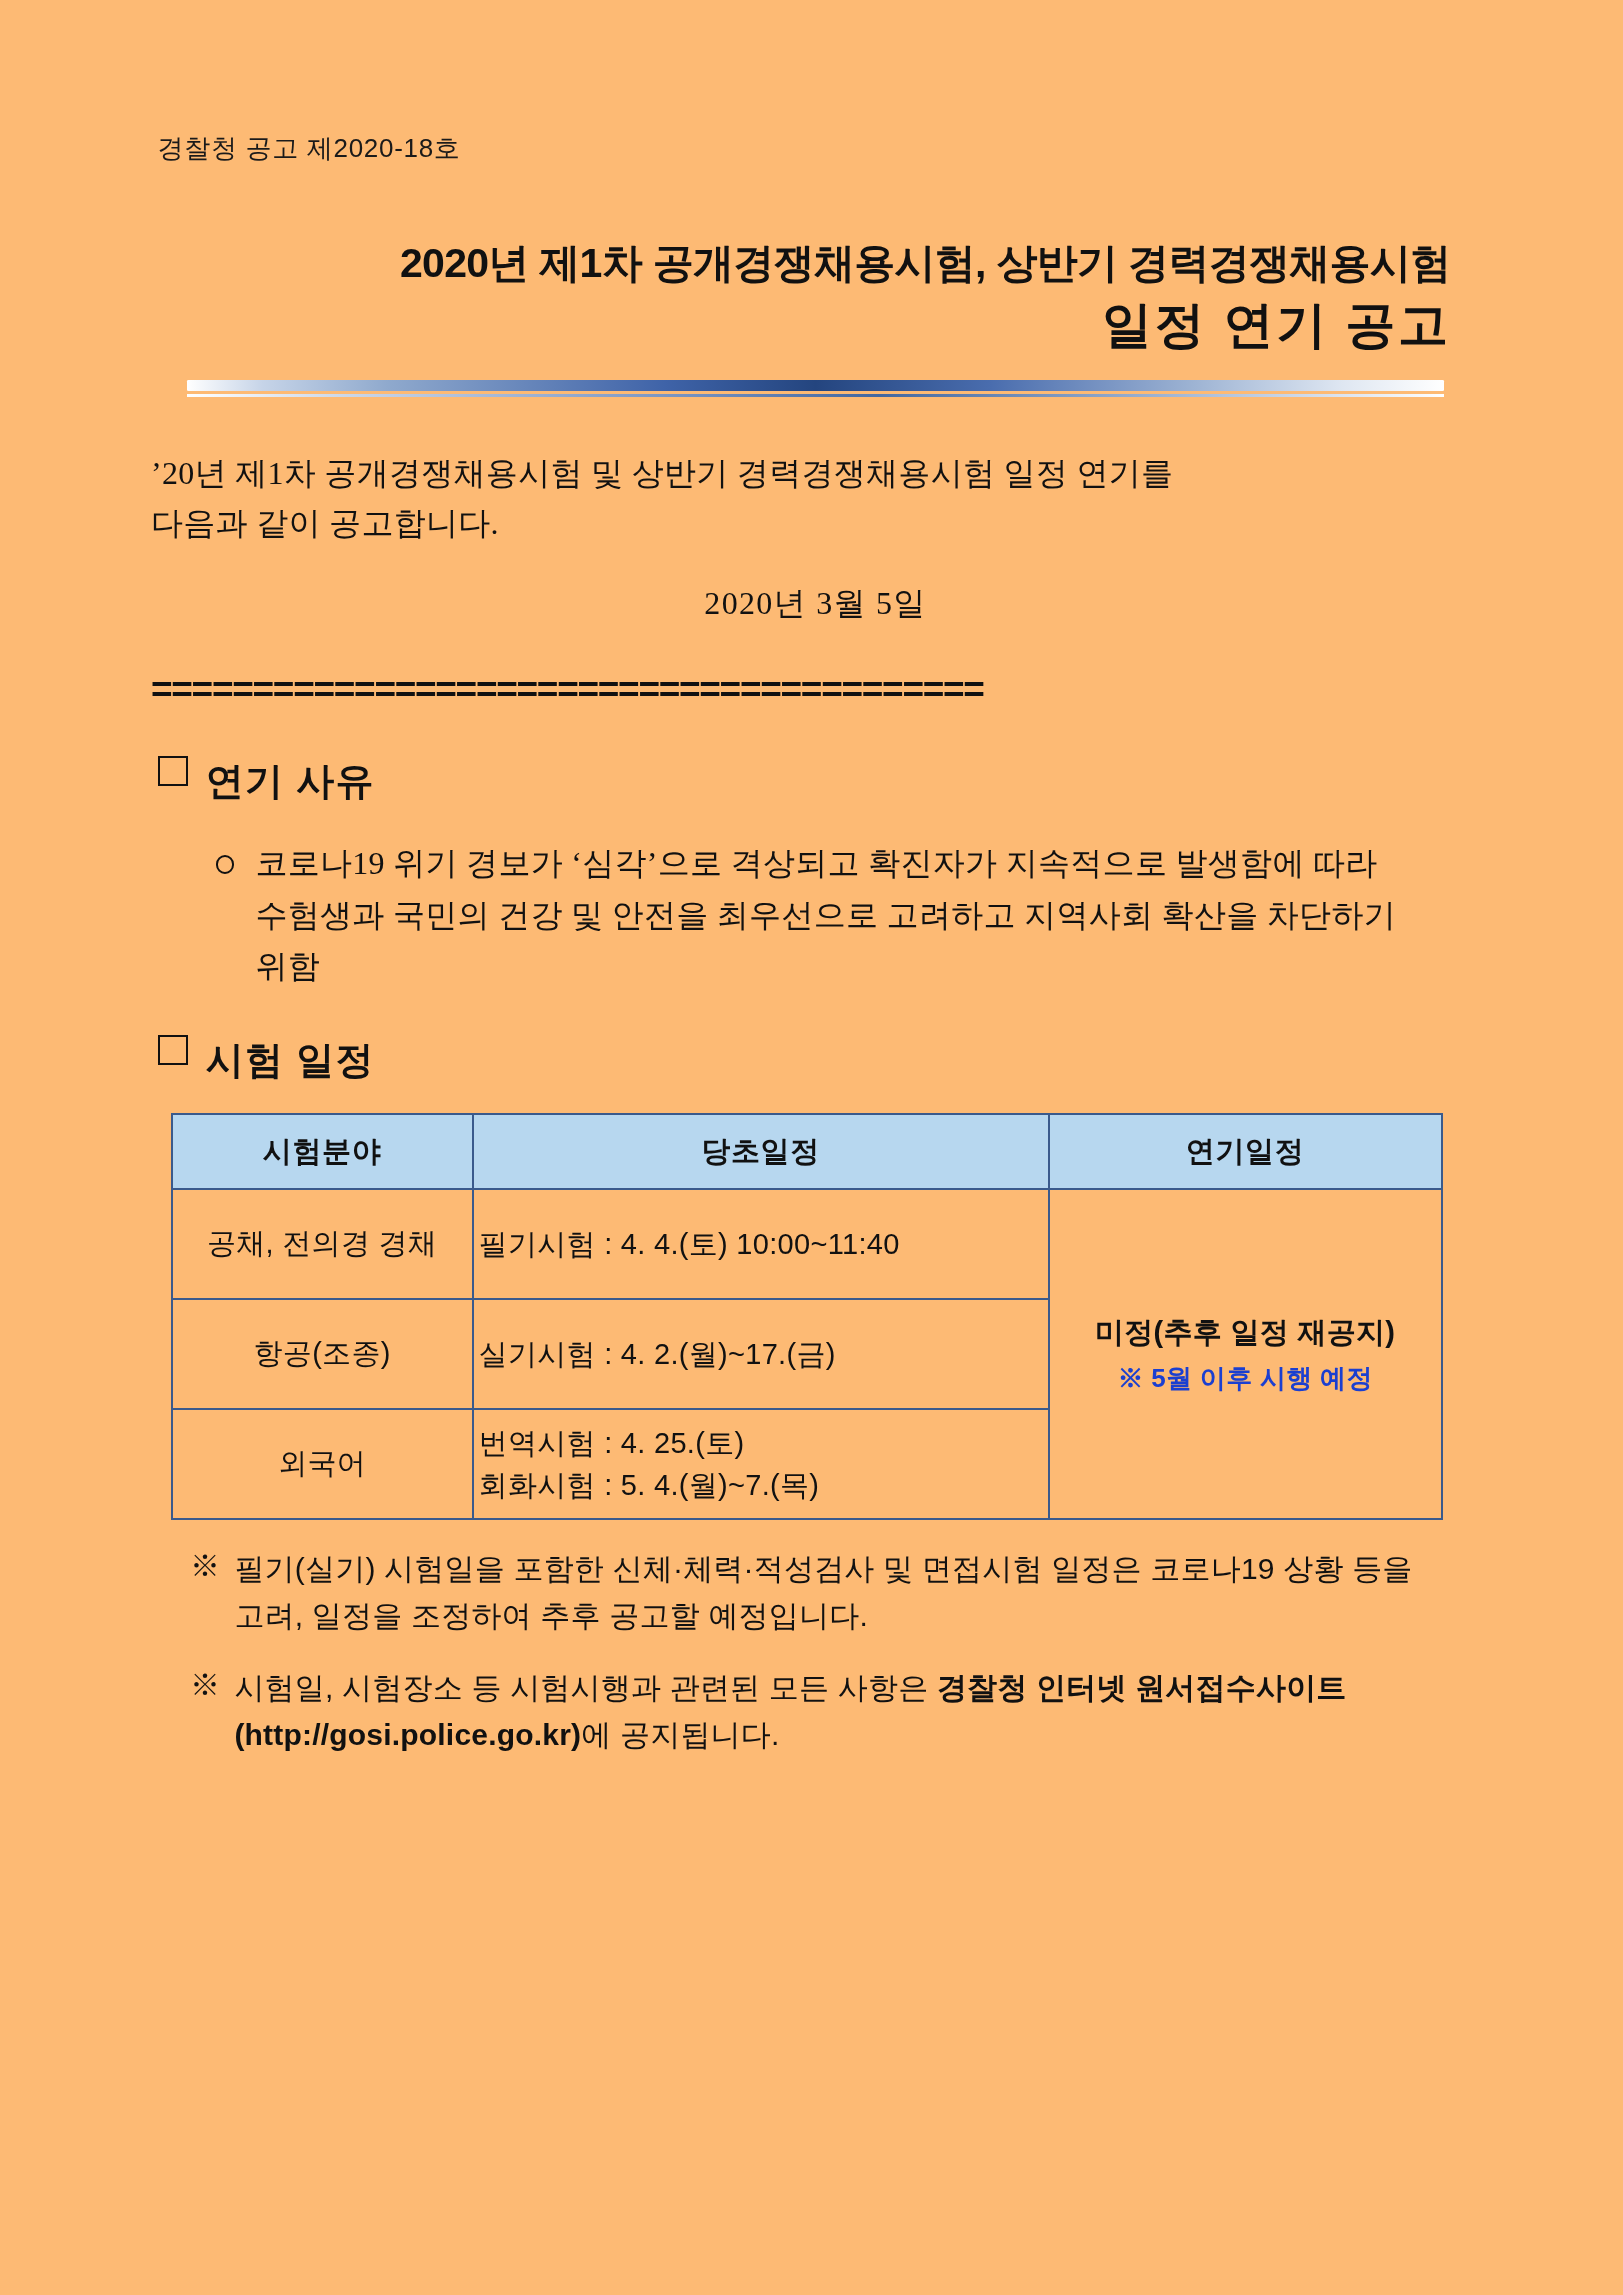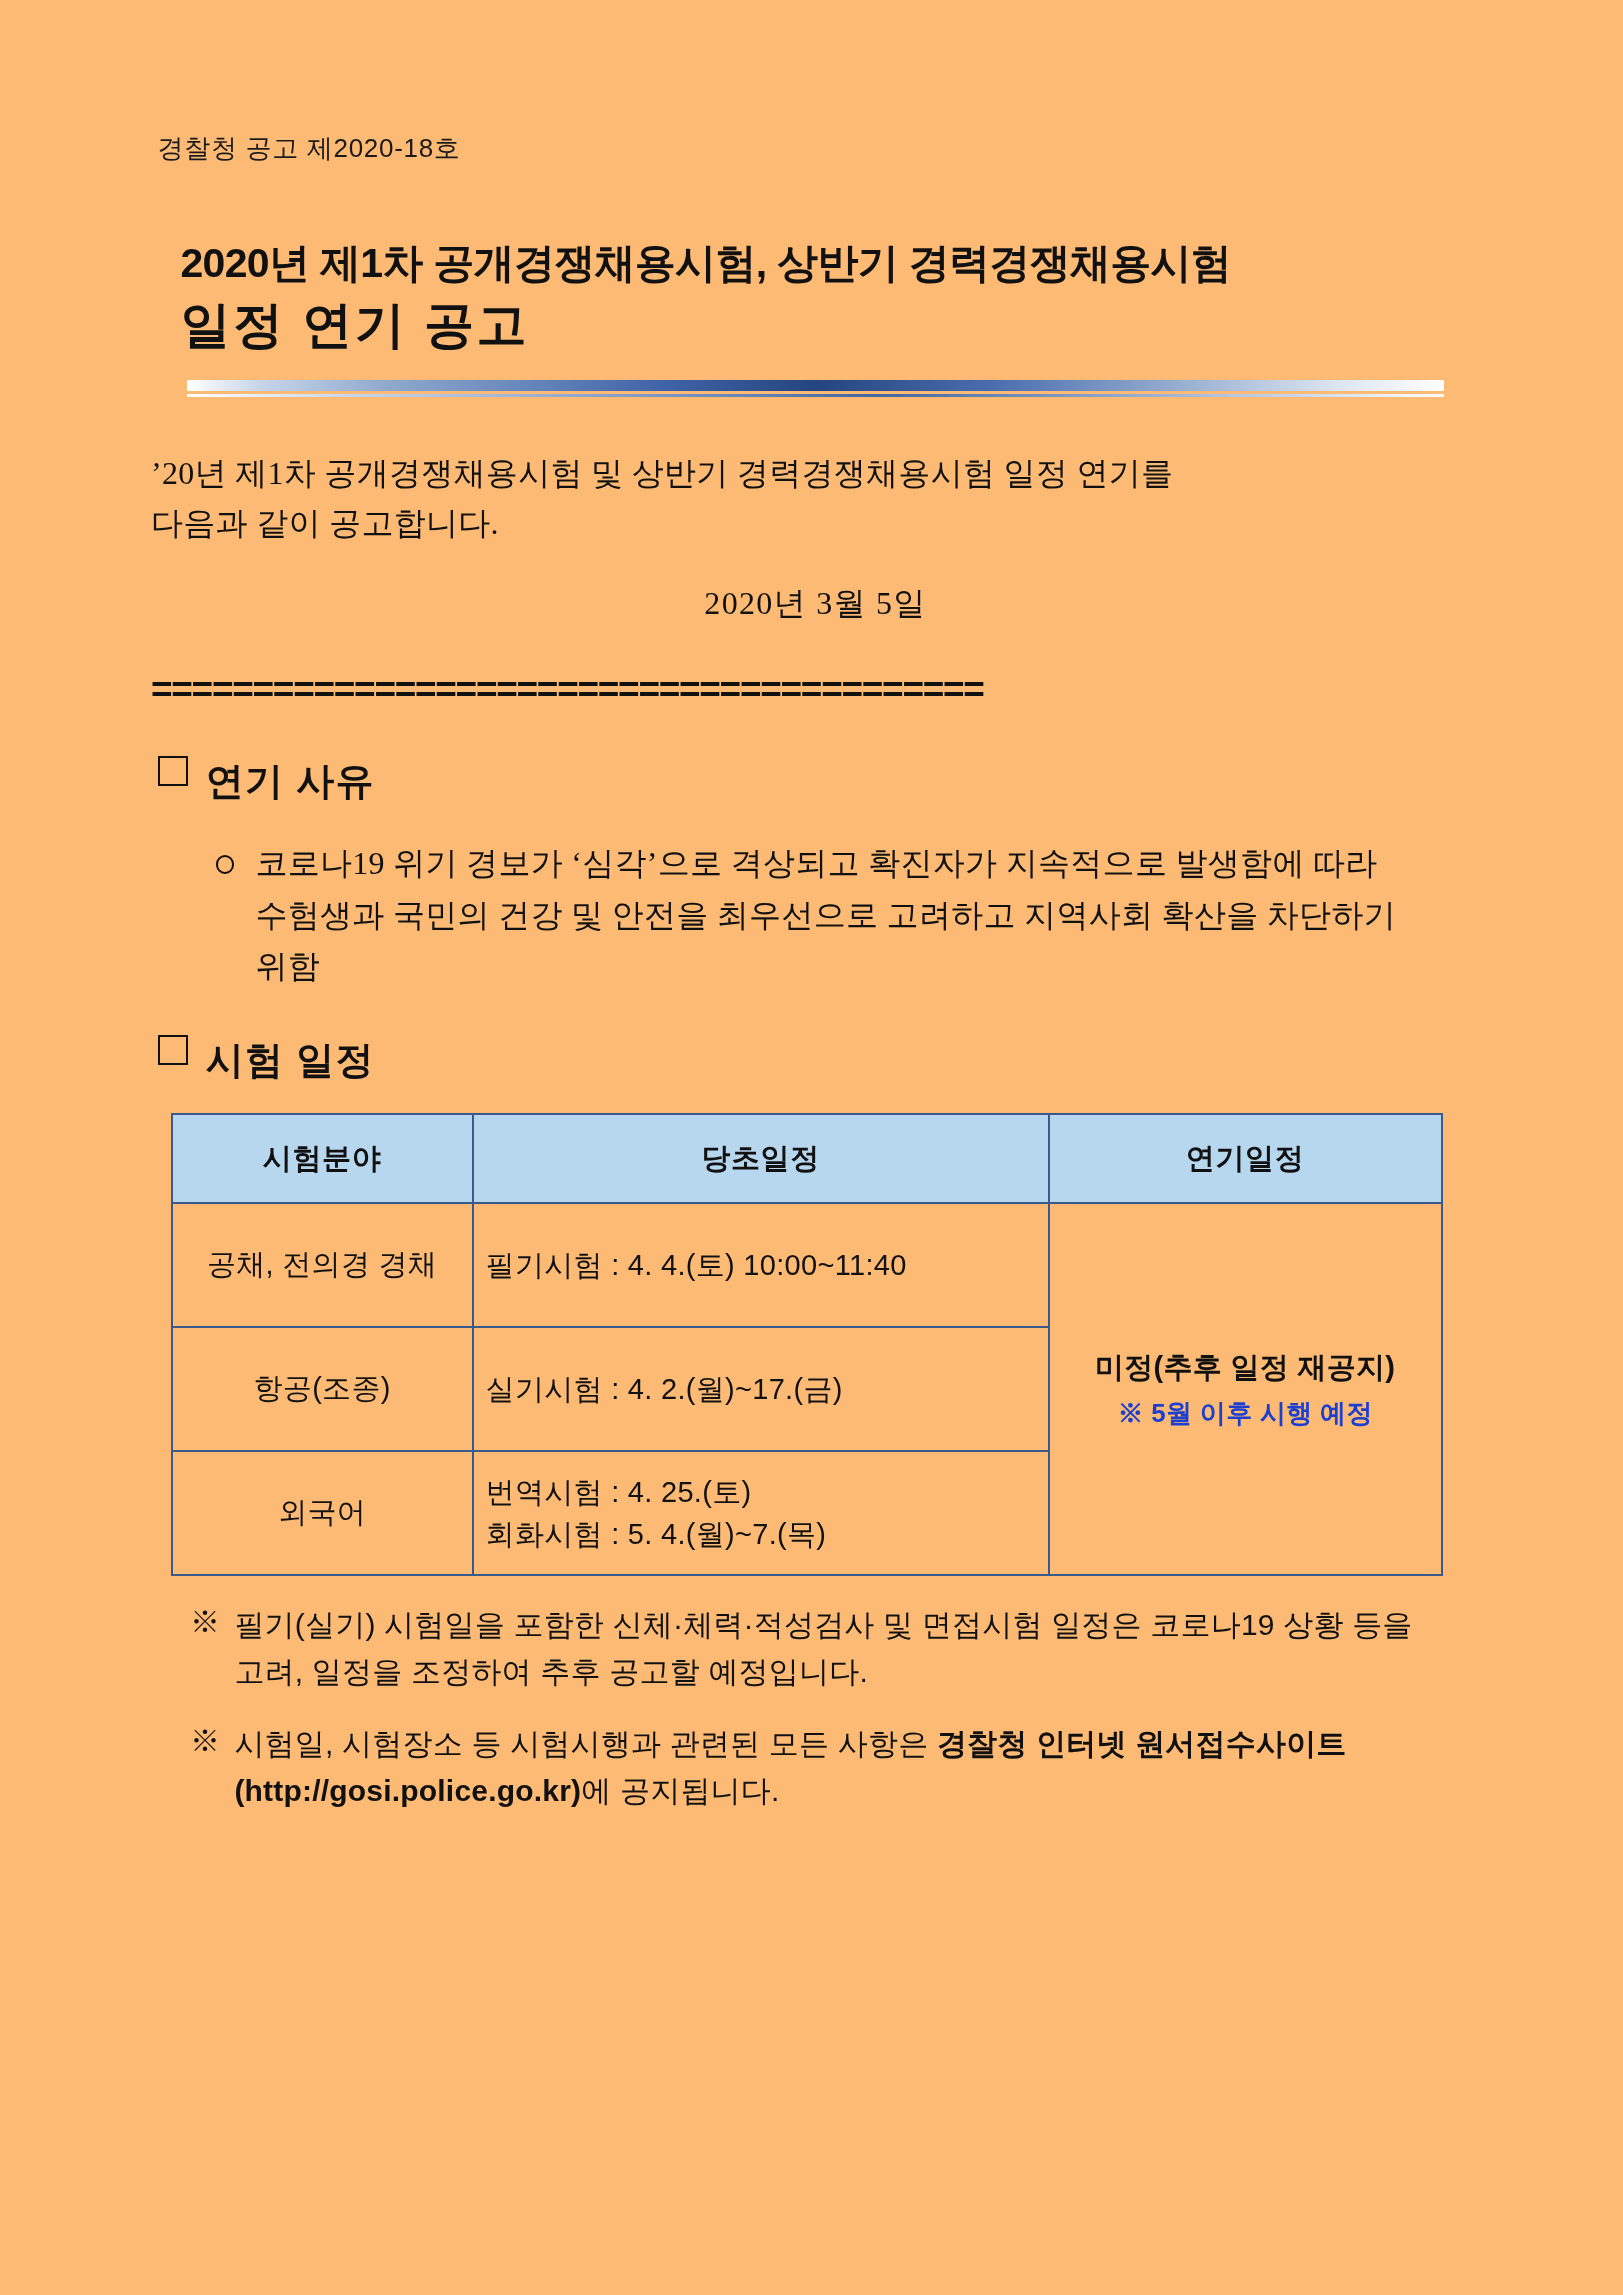--- a/index.html
+++ b/index.html
@@ -33,21 +33,21 @@
   .doc-number {
     font-size: 26px;
     letter-spacing: 0.7px;
     color: #1a1a1a;
     margin: 0 0 72px 6.5px;
     font-family: "Liberation Sans", sans-serif;
   }
 
   
   .title-block {
-    text-align: left;
+    text-align: right;
     margin: 12px auto;
     width: 1270px;
   }
   .title-line1 {
     font-size: 41px;
     font-weight: bold;
     letter-spacing: -0.7px;
     color: #111111;
     line-height: 1.25;
   }
@@ -180,21 +180,21 @@
     width: 1270px;
   }
   table.schedule {
     border-collapse: collapse;
     width: 100%;
     table-layout: fixed;
   }
   table.schedule th,
   table.schedule td {
     border: 2px solid #3a5a8c;
-    padding: 12px;
+    padding: 5px;
   }
   table.schedule thead th {
     background: #b7d7ef;
     font-size: 29px;
     font-weight: bold;
     height: 63px;
     text-align: center;
     letter-spacing: 0.7px;
   }
   td.col-field {

